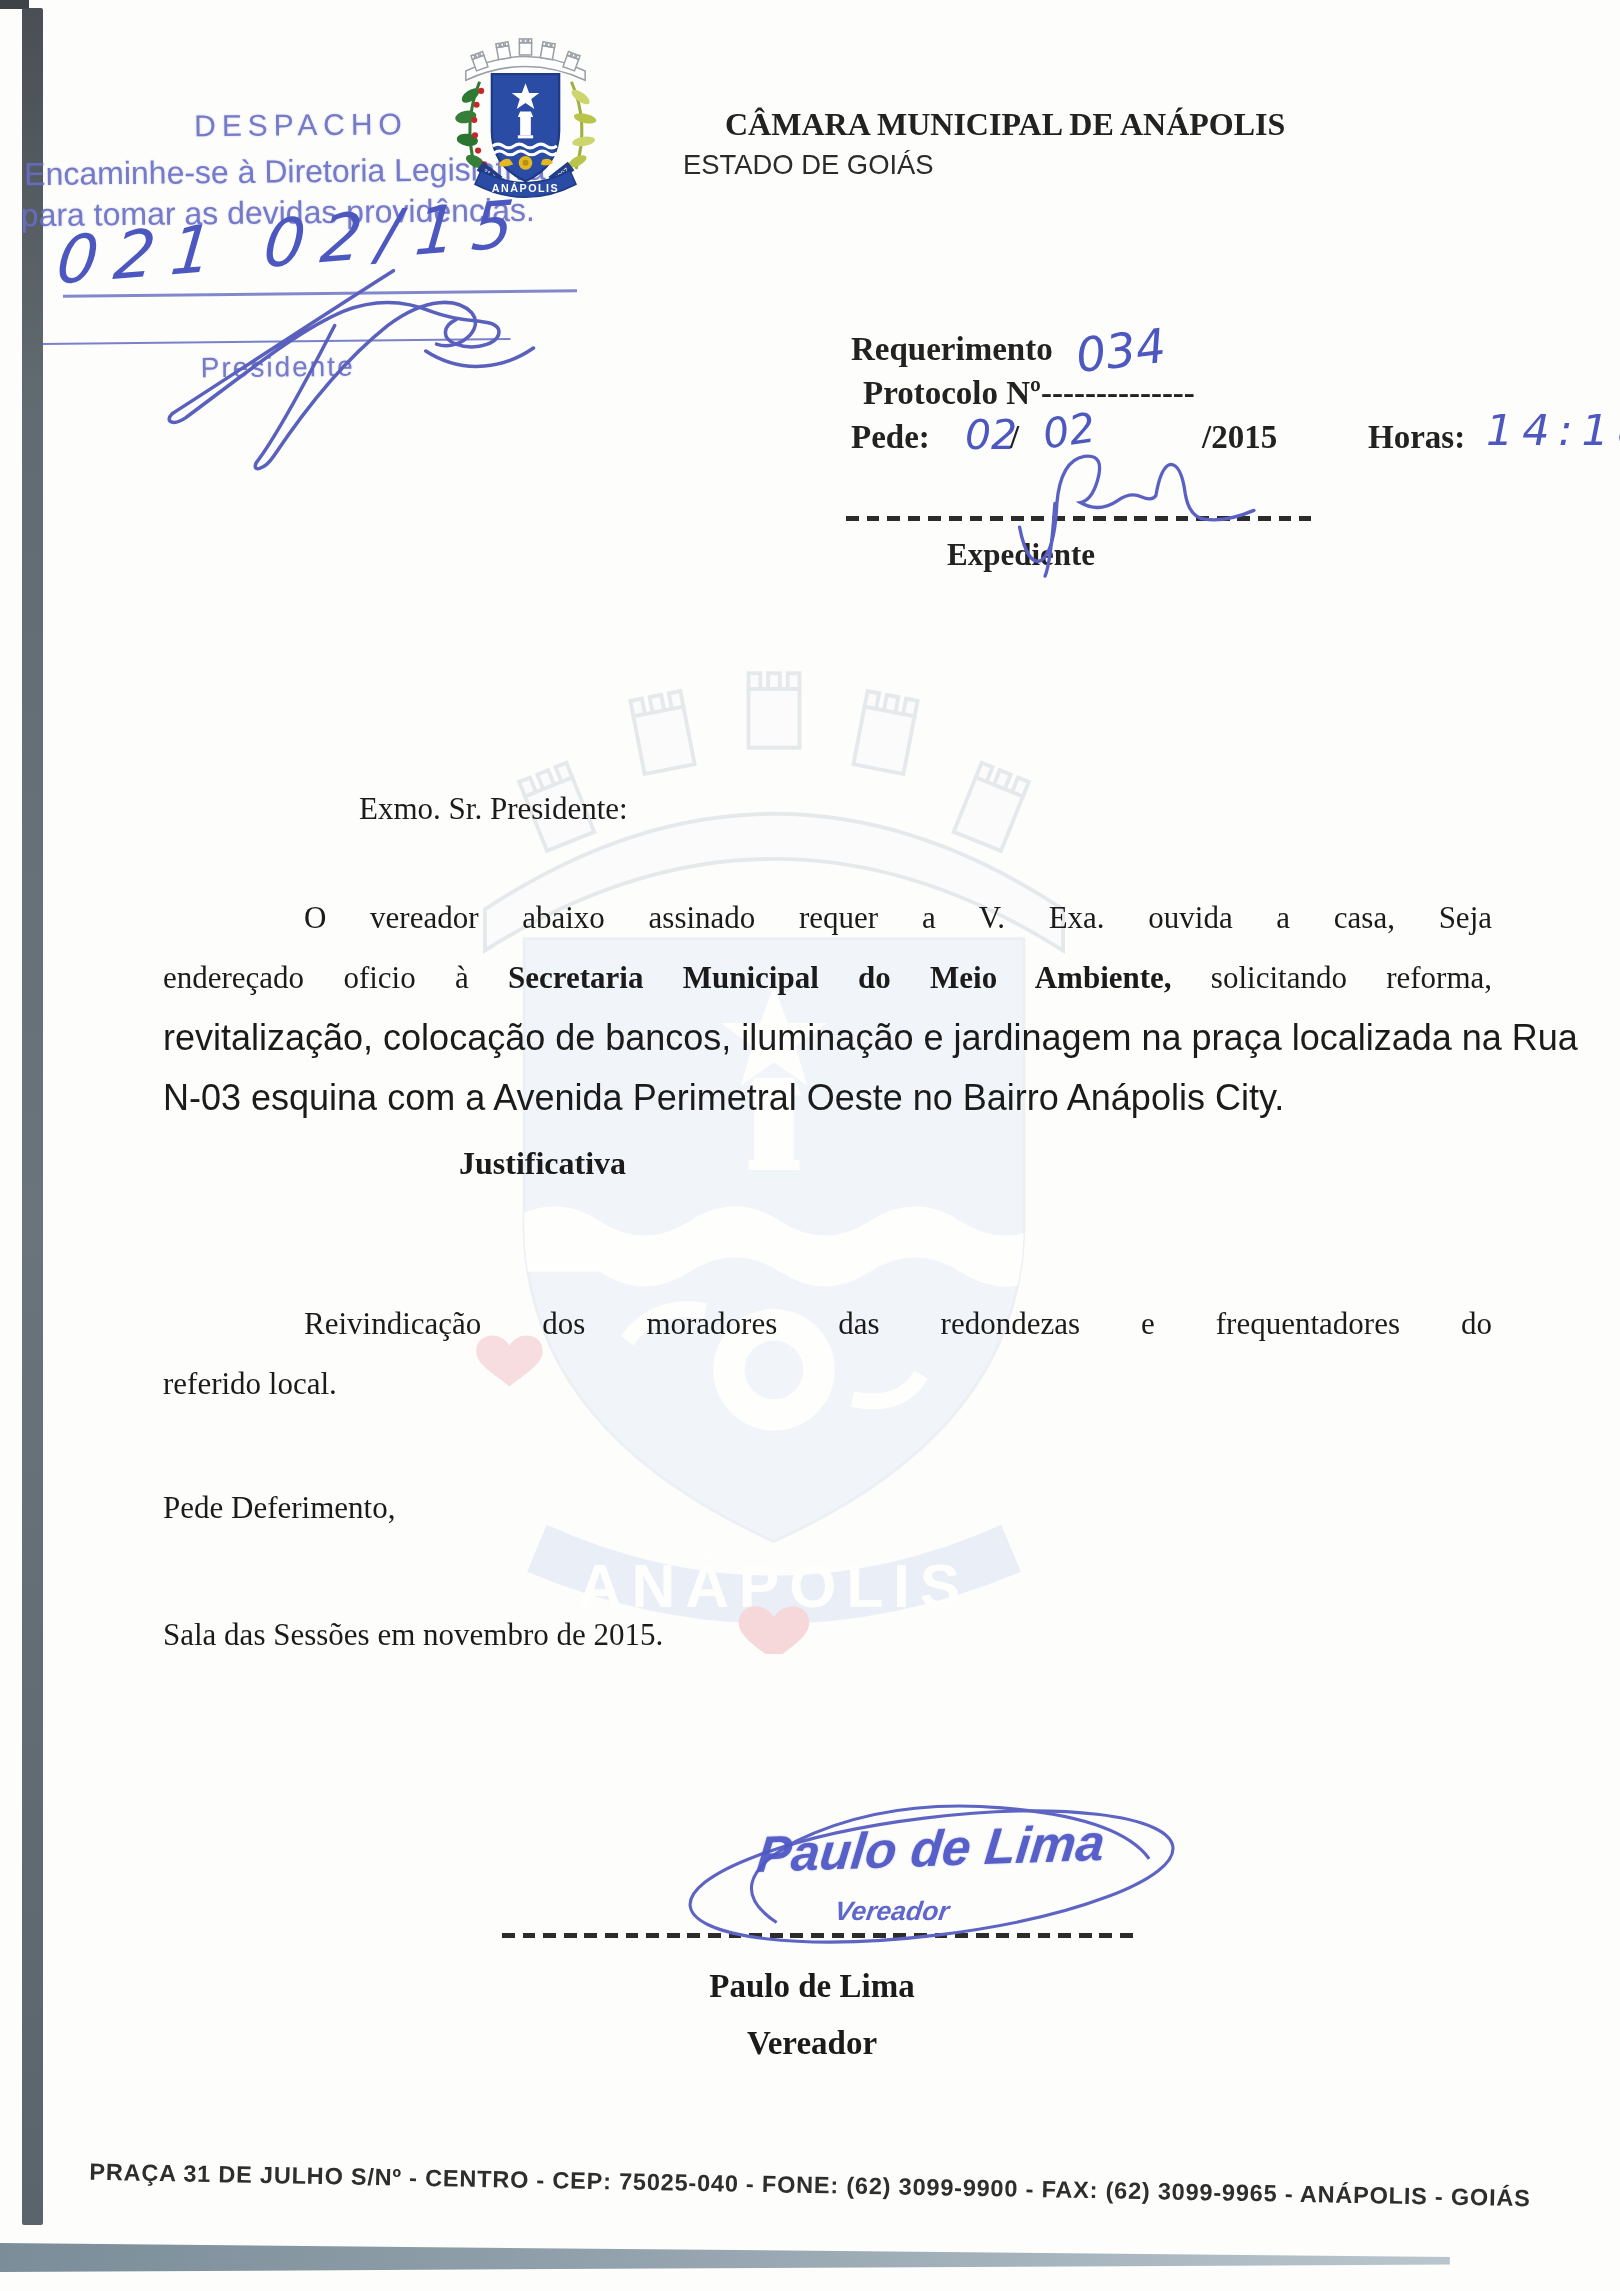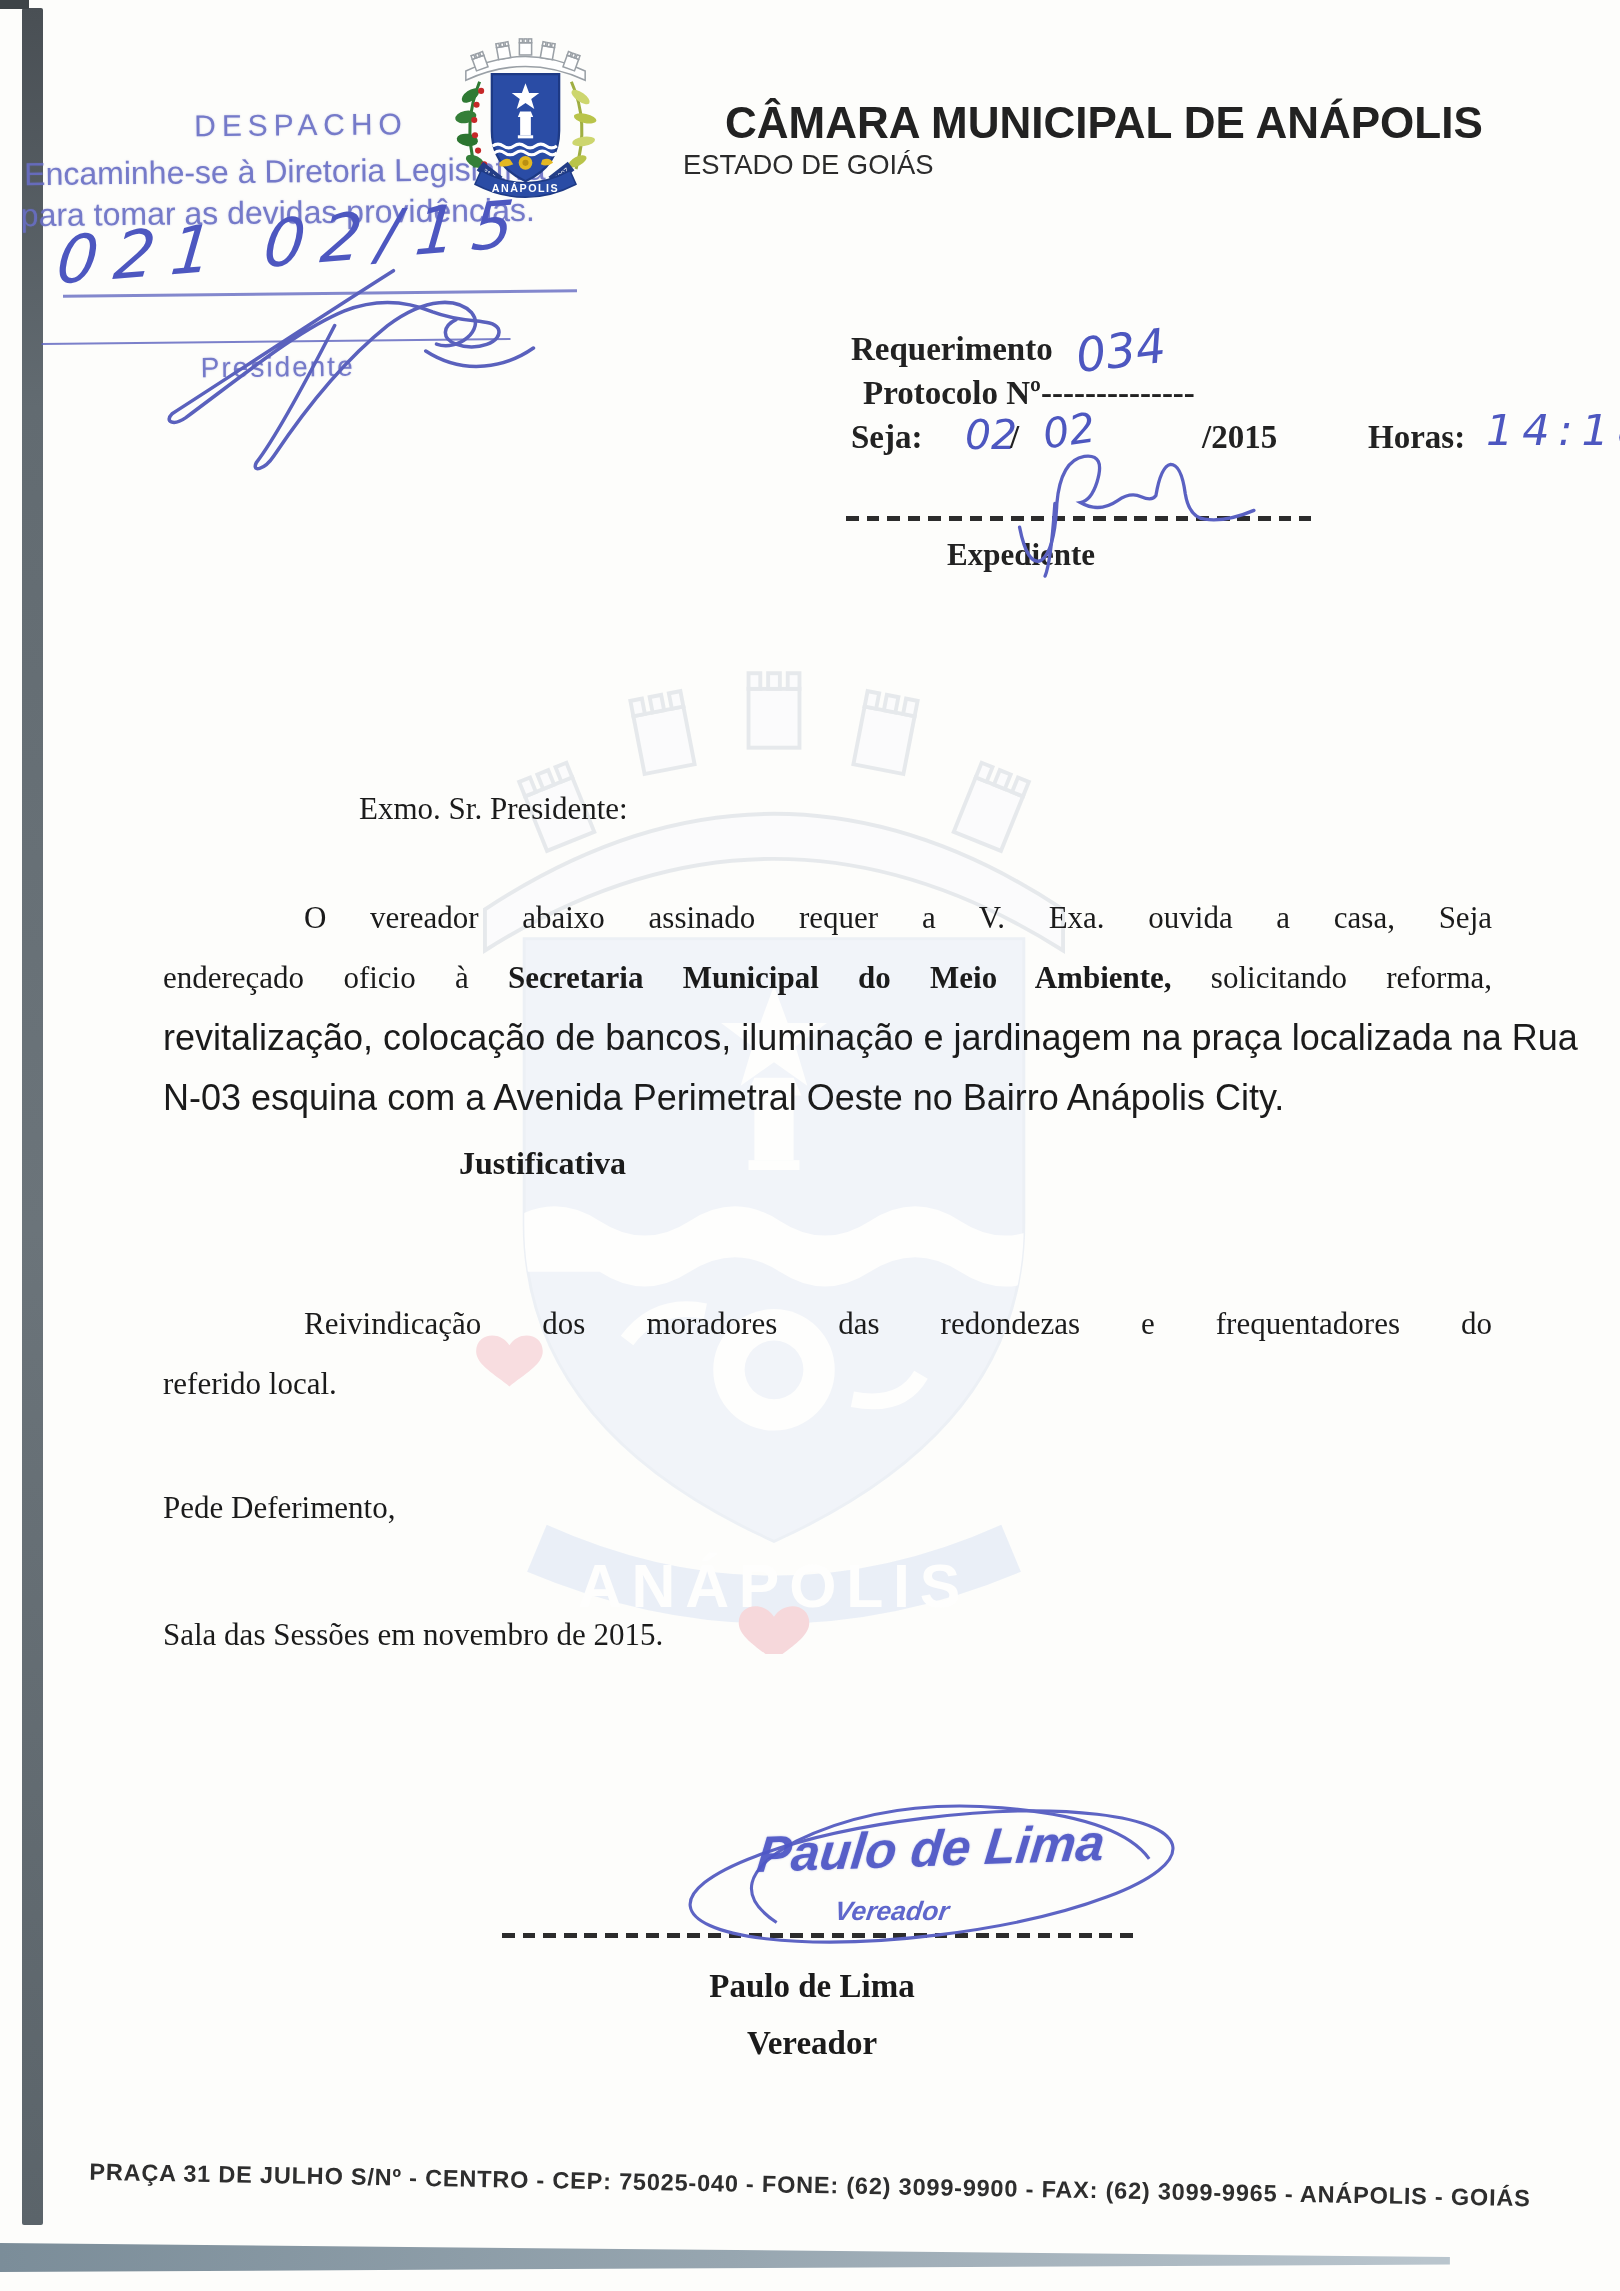--- a/index.html
+++ b/index.html
@@ -25,22 +25,22 @@
   #despacho-title{left:196px;top:19.6px;font-size:30px;letter-spacing:5.9px;}
   #despacho-line1{left:25.5px;top:65px;font-size:32px;}
   #despacho-line2{left:21.6px;top:106px;font-size:32px;}
   #despacho-hw{left:57px;top:116px;font-size:65px;letter-spacing:15.7px;
     transform:rotate(-4deg) skewX(-10deg);}
   .ink{font-family:"DejaVu Sans",sans-serif;font-style:italic;color:#4d57c0;}
   #despacho-underline{left:63px;top:204px;width:514px;height:2.9px;background:rgba(90,96,190,0.75);}
   #presidente-line{left:41px;top:252px;width:469px;height:2px;background:rgba(90,96,190,0.8);}
   #presidente-label{left:200px;top:263px;font-size:28px;letter-spacing:2px;}
   
-  #org-name{left:725px;top:98px;font-size:44px;font-weight:bold;
-    font-family:Liberation Sans, sans-serif;color:#222;}
+  #org-name{left:725px;top:106px;font-size:32px;font-weight:bold;
+    font-family:Liberation Serif, serif;color:#222;}
   #org-state{left:683px;top:149px;font-size:27.4px;
     font-family:"Liberation Sans",sans-serif;color:#2b2b2b;}
   
   .pb{font-size:33px;font-weight:bold;color:#222;}
   #req-title{left:851px;top:331px;}
   #proto-row{left:851px;top:375px;margin-left:12px;}
   #proto-value{left:1076px;top:323px;font-size:47px;transform:rotate(-7deg);}
   #data-row{left:851px;top:419px;width:765px;height:49px;}
   #data-label{left:0;top:0;}
   #data-day{left:114px;top:-7.8px;font-size:41px;}
@@ -259,21 +259,21 @@
     <text x="100" y="210" text-anchor="middle" font-family="Liberation Sans, sans-serif" font-size="14" font-weight="bold" letter-spacing="2" fill="#ffffff">ANÁPOLIS</text>
   </svg>
 
   <div id="org-name" class="abs txt">CÂMARA MUNICIPAL DE ANÁPOLIS</div>
   <div id="org-state" class="abs txt">ESTADO DE GOIÁS</div>
 
   <div id="req-title" class="abs txt pb">Requerimento</div>
   <div id="proto-row" class="abs txt pb"><span>Protocolo Nº</span><span>--------------</span></div>
   <div id="proto-value" class="abs ink sig">034</div>
   <div id="data-row" class="abs txt">
-    <span id="data-label" class="abs pb">Seja:</span>
+    <span id="data-label" class="abs pb">Pede:</span>
     <span id="data-day" class="abs ink">02</span>
     <span id="data-slash" class="abs pb">/</span>
     <span id="data-month" class="abs ink">02</span>
     <span id="data-year" class="abs pb">/2015</span>
     <span id="horas-label" class="abs pb">Horas:</span>
     <span id="horas-value" class="abs ink">14:18</span>
   </div>
 
   <svg class="abs sig" style="left:992px;top:429px;" width="314" height="152" viewBox="0 0 320 155">
     <g fill="none" stroke="#5a61c2" stroke-width="3.4" stroke-linecap="round">

